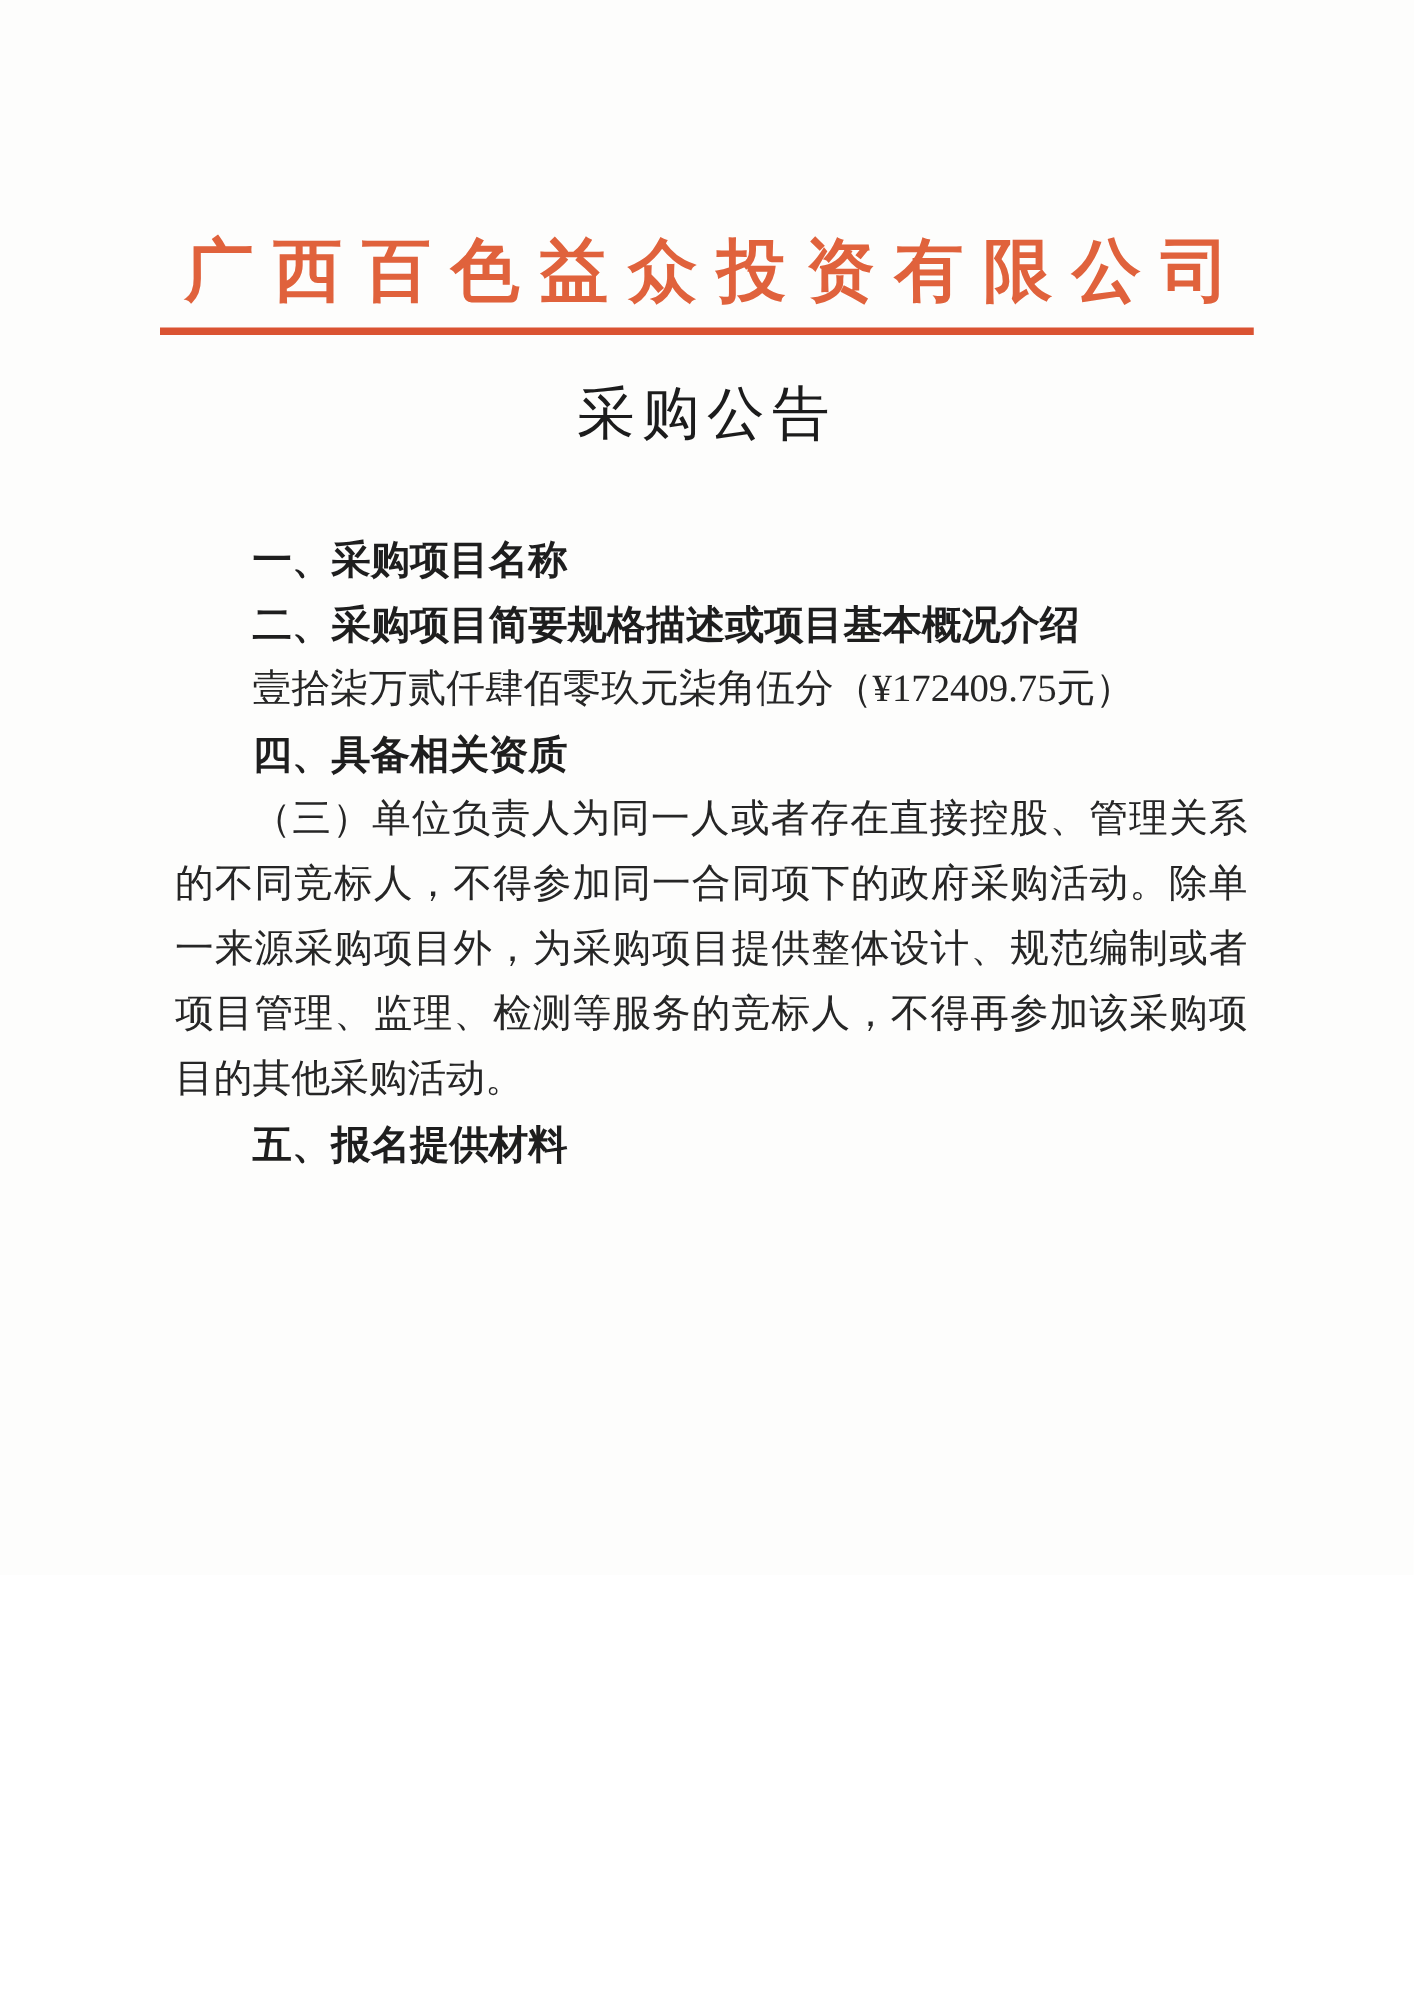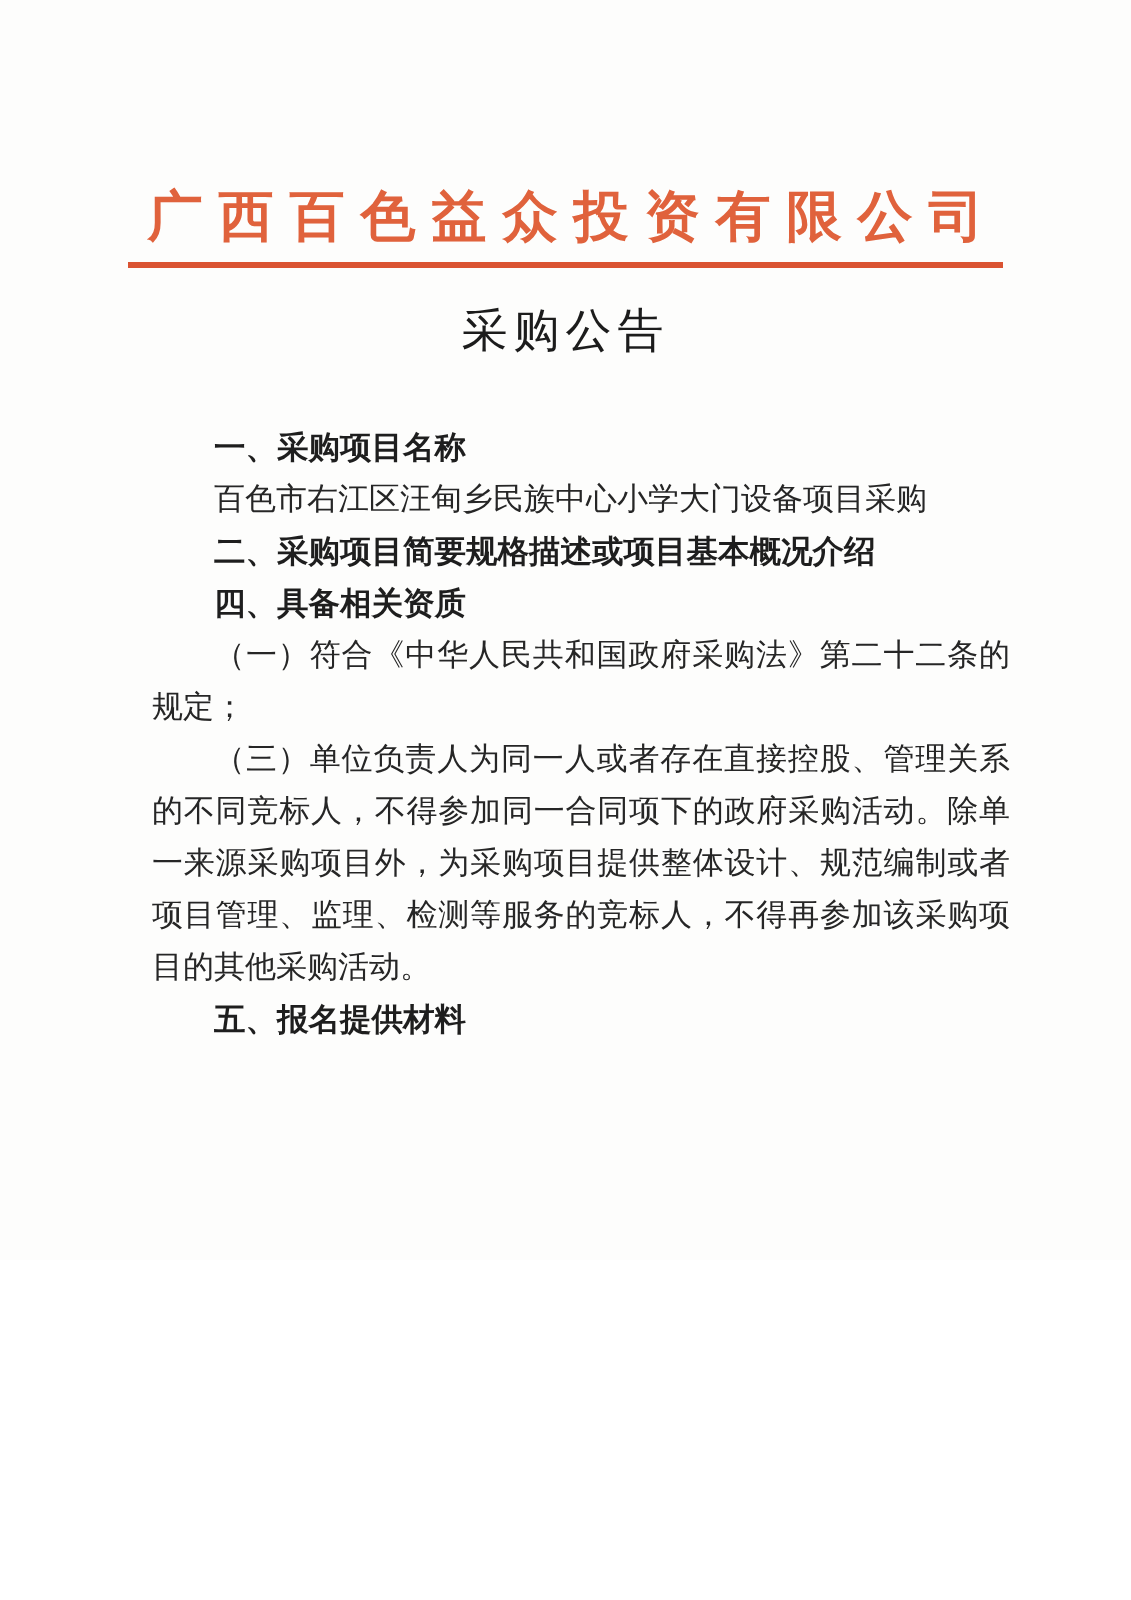--- a/index.html
+++ b/index.html
@@ -44,21 +44,21 @@
     width: 100%;
     text-align: center;
     font-size: 46px;
     font-weight: normal;
     color: #1c1c1c;
     letter-spacing: 6px;
   }
   .content {
     position: absolute;
     top: 421px;
-    left: 152px;
+    left: 140px;
     width: 858px;
     font-size: 31px;
     line-height: 52px;
     color: #262626;
     text-align: justify;
   }
   .sec-heading {
     margin: 0;
     font-size: 31.5px;
     font-weight: bold;
@@ -87,27 +87,26 @@
 
   <div class="company">广西百色益众投资有限公司</div>
 
   <div class="rule-top"></div>
 
   <div class="doc-title">采购公告</div>
 
   <div class="content">
 
     <h3 class="sec-heading">一、采购项目名称</h3>
-    <p class="para">百色市右江区汪甸乡民族中心小学大门设备项目采购</p>
 
     <h3 class="sec-heading">二、采购项目简要规格描述或项目基本概况介绍</h3>
 
+    <p class="para">壹拾柒万贰仟肆佰零玖元柒角伍分（¥172409.75元）</p>
 
     <h3 class="sec-heading">四、具备相关资质</h3>
-    <p class="para">（一）符合《中华人民共和国政府采购法》第二十二条的规定；</p>
     <p class="para">（三）单位负责人为同一人或者存在直接控股、管理关系的不同竞标人，不得参加同一合同项下的政府采购活动。除单一来源采购项目外，为采购项目提供整体设计、规范编制或者项目管理、监理、检测等服务的竞标人，不得再参加该采购项目的其他采购活动。</p>
 
     <h3 class="sec-heading">五、报名提供材料</h3>
 
   </div>
 
   <div class="rule-bottom"></div>
 
 </div>
 

